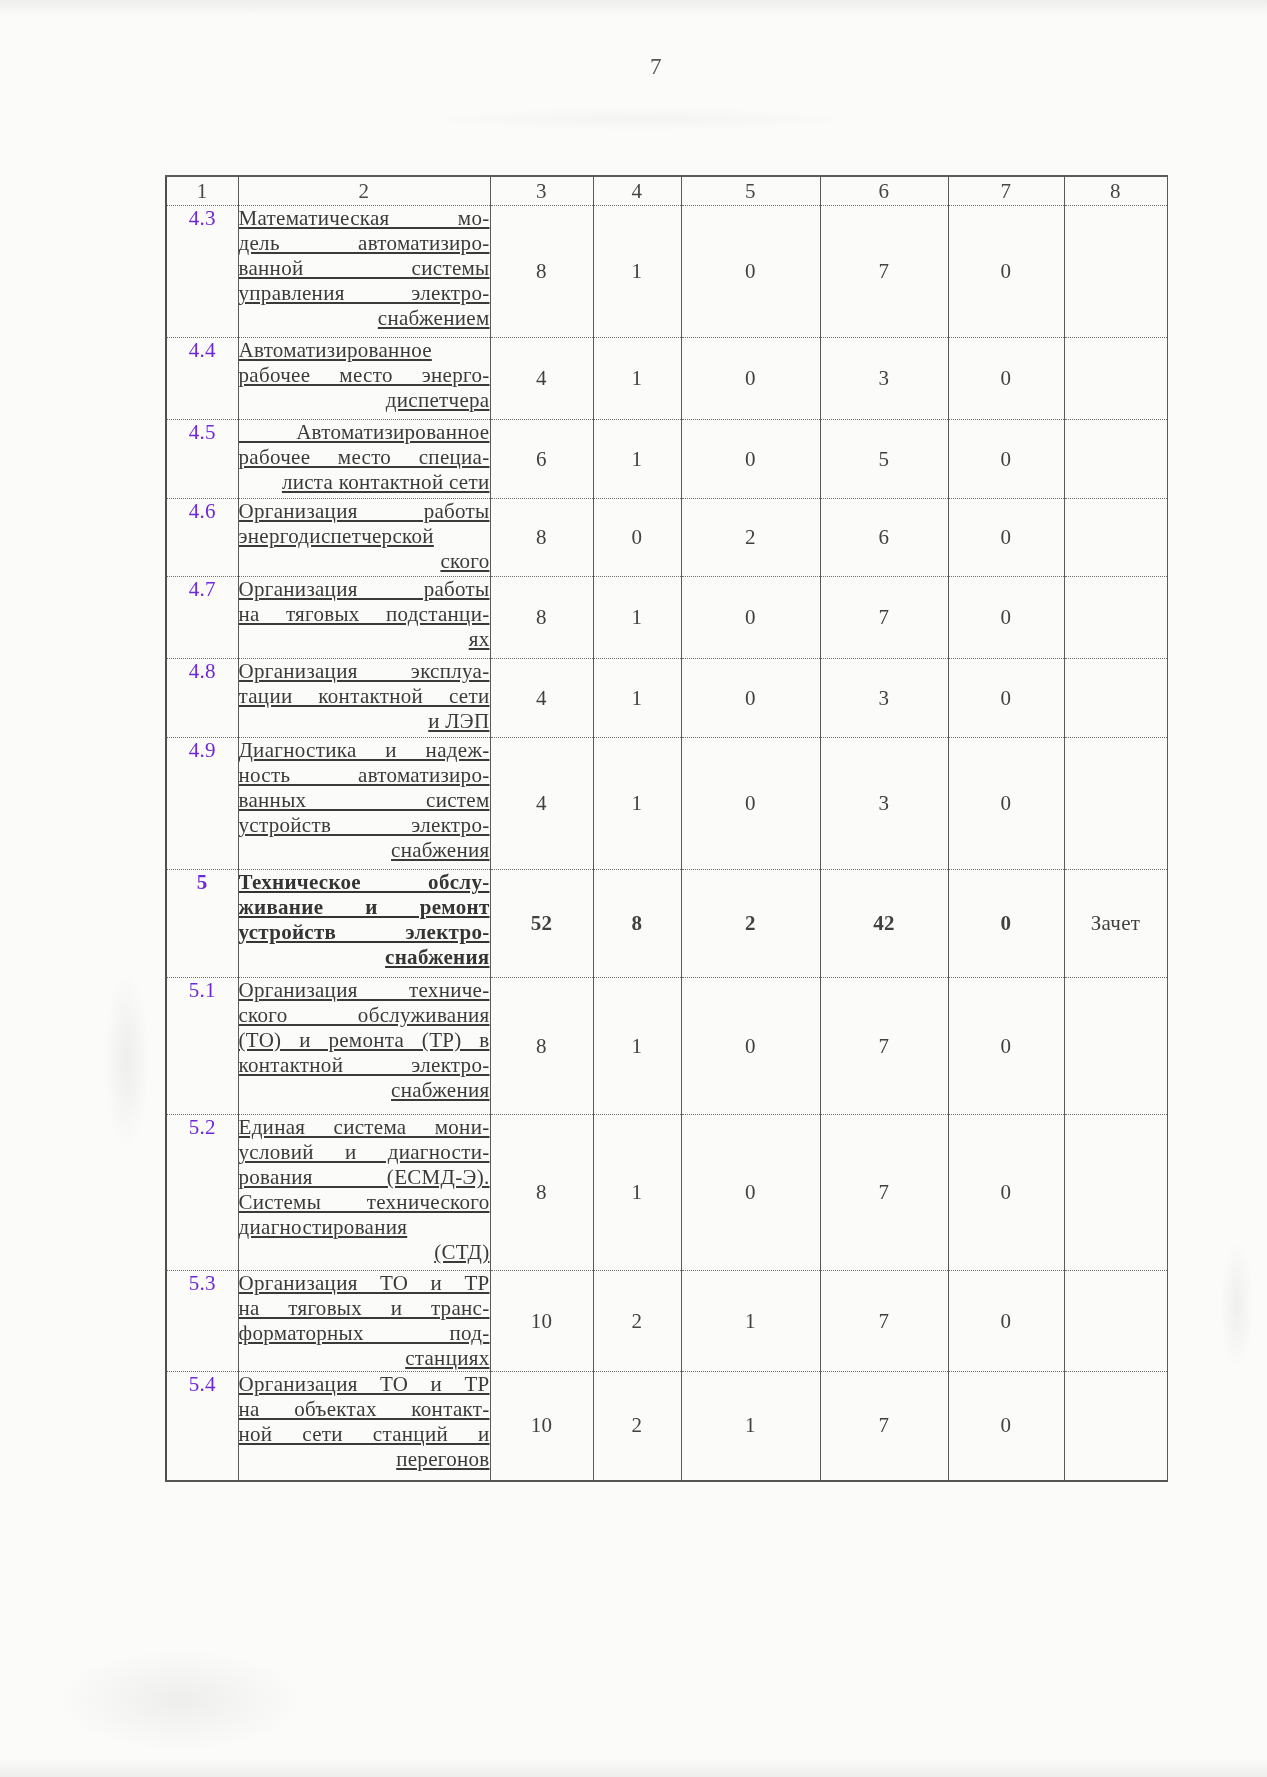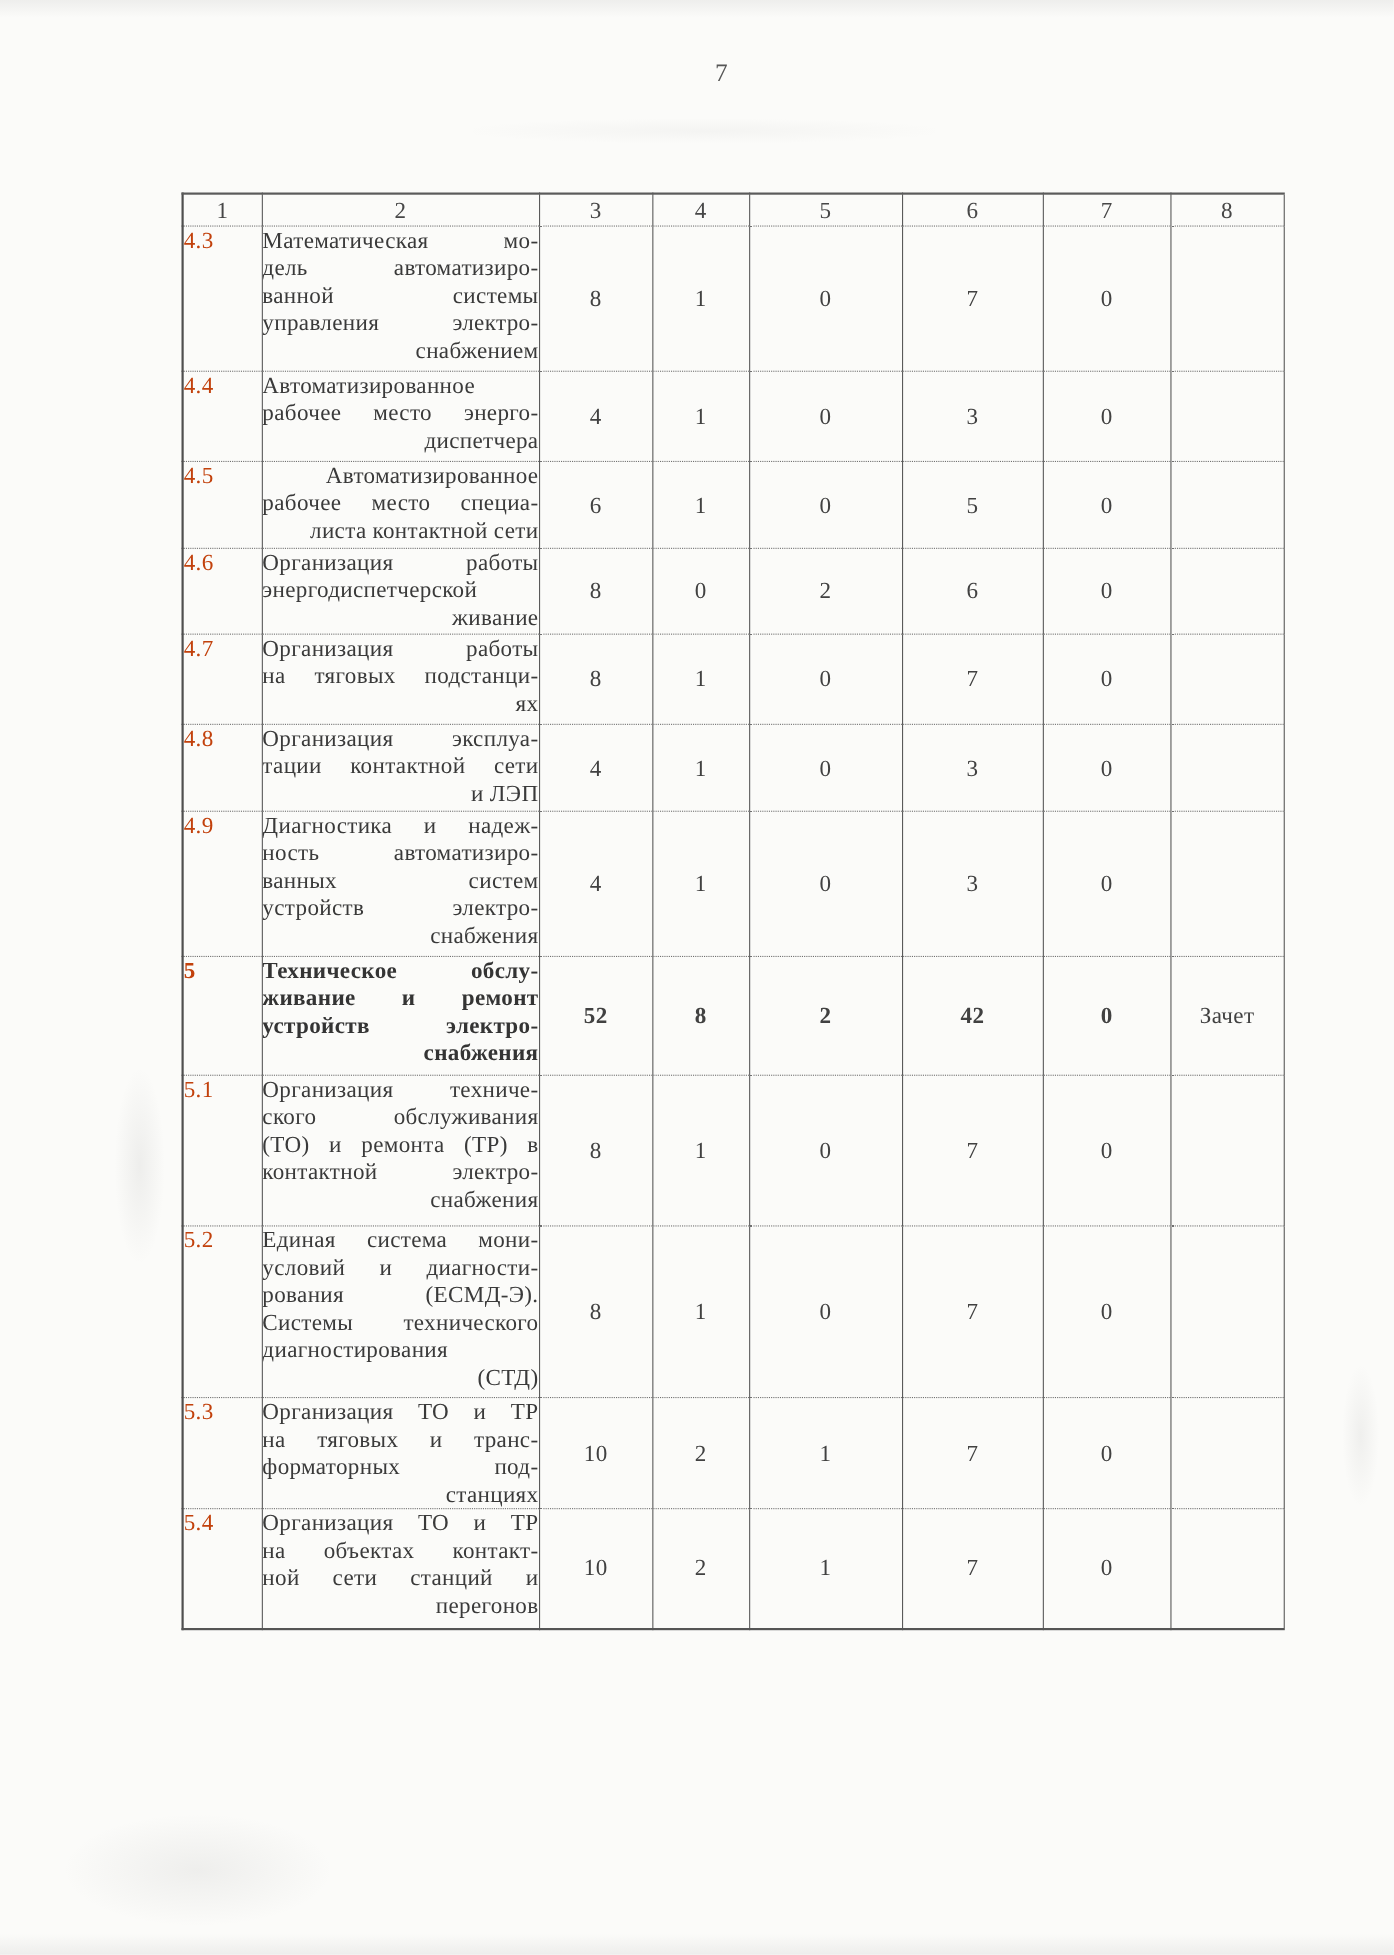--- a/index.html
+++ b/index.html
@@ -78,27 +78,29 @@
   table.curriculum th {
     font-weight: normal;
     font-size: 21px;
     height: 28px;
     text-align: center;
     vertical-align: middle;
     color: #474747;
   }
   td.cell-num {
     vertical-align: top;
+    text-align: center;
     padding-top: 3px;
-    color: #c2410c;
+    color: #6d28d9;
   }
   td.cell-topic {
     vertical-align: top;
     padding: 3px 11px 2px 13px;
     line-height: 25px;
+    text-decoration: underline;
   }
   td.cell-topic .jline {
     text-align: justify;
     text-align-last: justify;
   }
   td.cell-topic .lastline {
     text-align: right;
   }
   td.cell-val {
     text-align: center;
@@ -188,21 +190,21 @@
         <td class="cell-val">0</td>
         <td class="cell-val">5</td>
         <td class="cell-val">0</td>
         <td class="cell-val"></td>
       </tr>
       <tr style="height: 78px;">
         <td class="cell-num">4.6</td>
         <td class="cell-topic">
           <div class="jline">Организация работы</div>
           <div class="jline">энергодиспетчерской</div>
-          <div class="lastline">живание</div>
+          <div class="lastline">ского</div>
         </td>
         <td class="cell-val">8</td>
         <td class="cell-val">0</td>
         <td class="cell-val">2</td>
         <td class="cell-val">6</td>
         <td class="cell-val">0</td>
         <td class="cell-val"></td>
       </tr>
       <tr style="height: 82px; margin-top: 12px;">
         <td class="cell-num">4.7</td>

